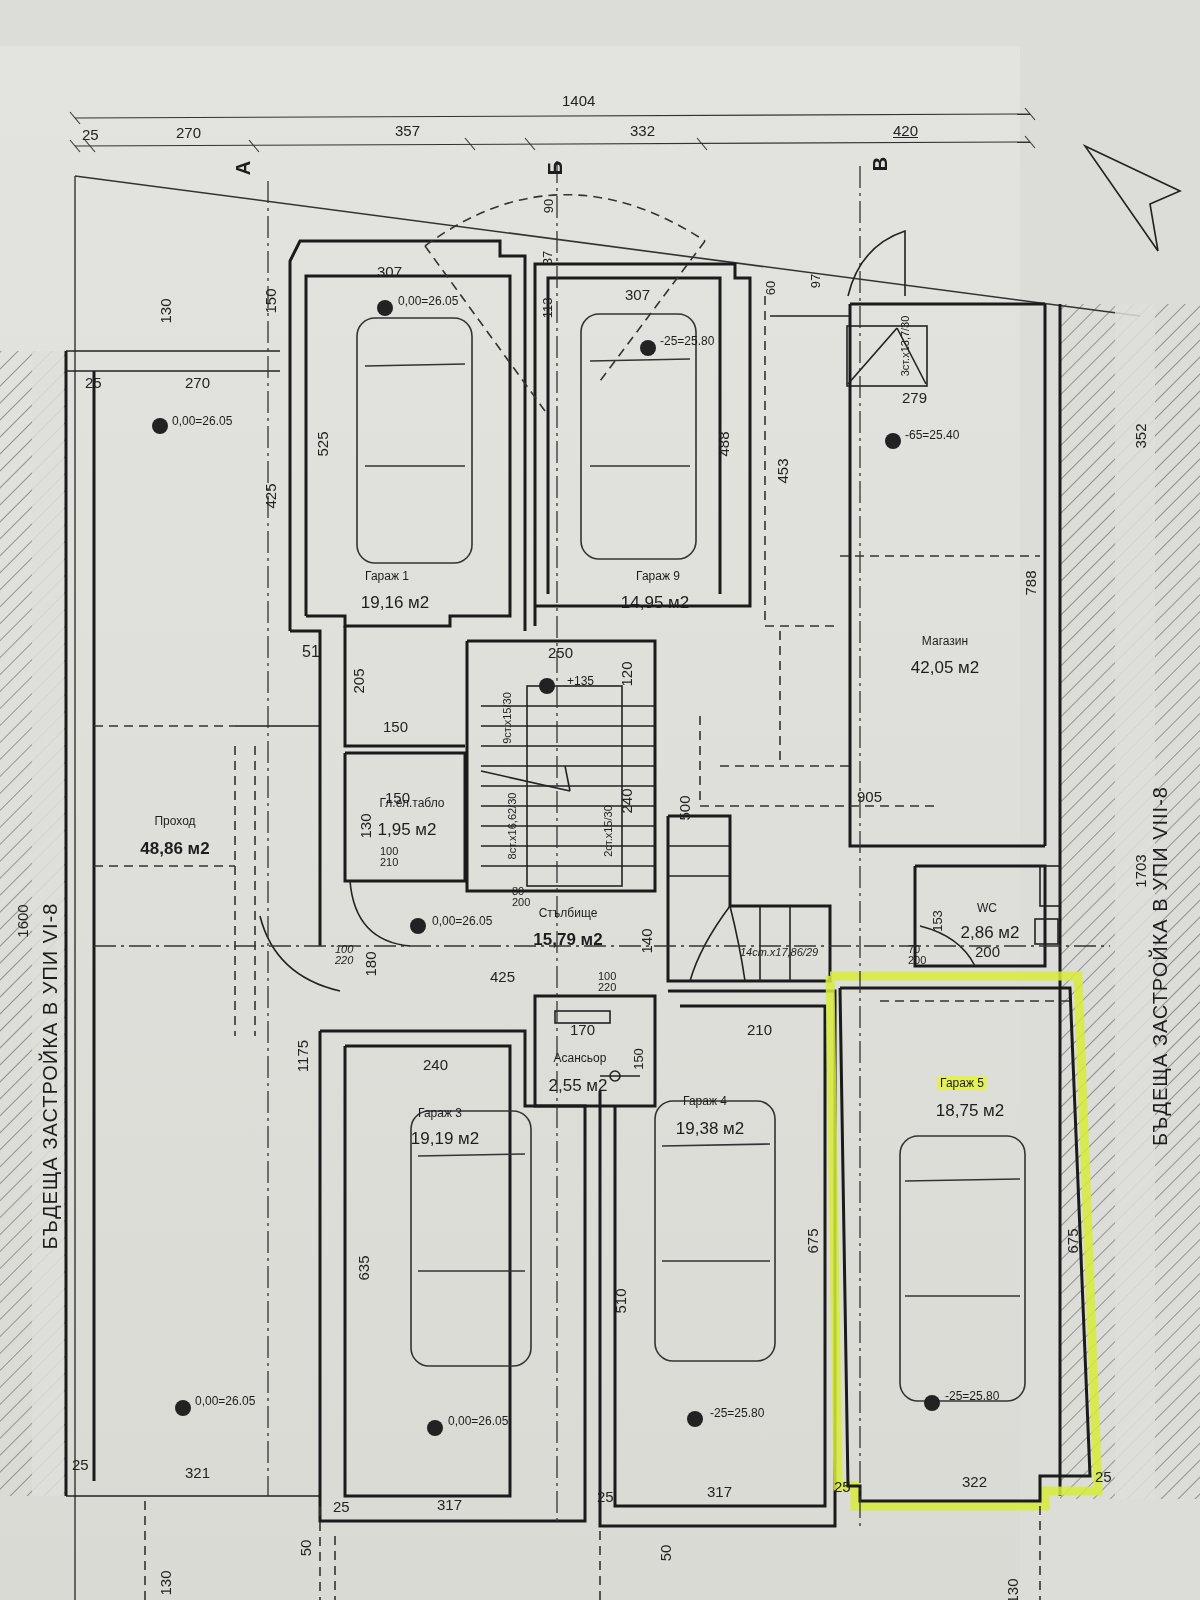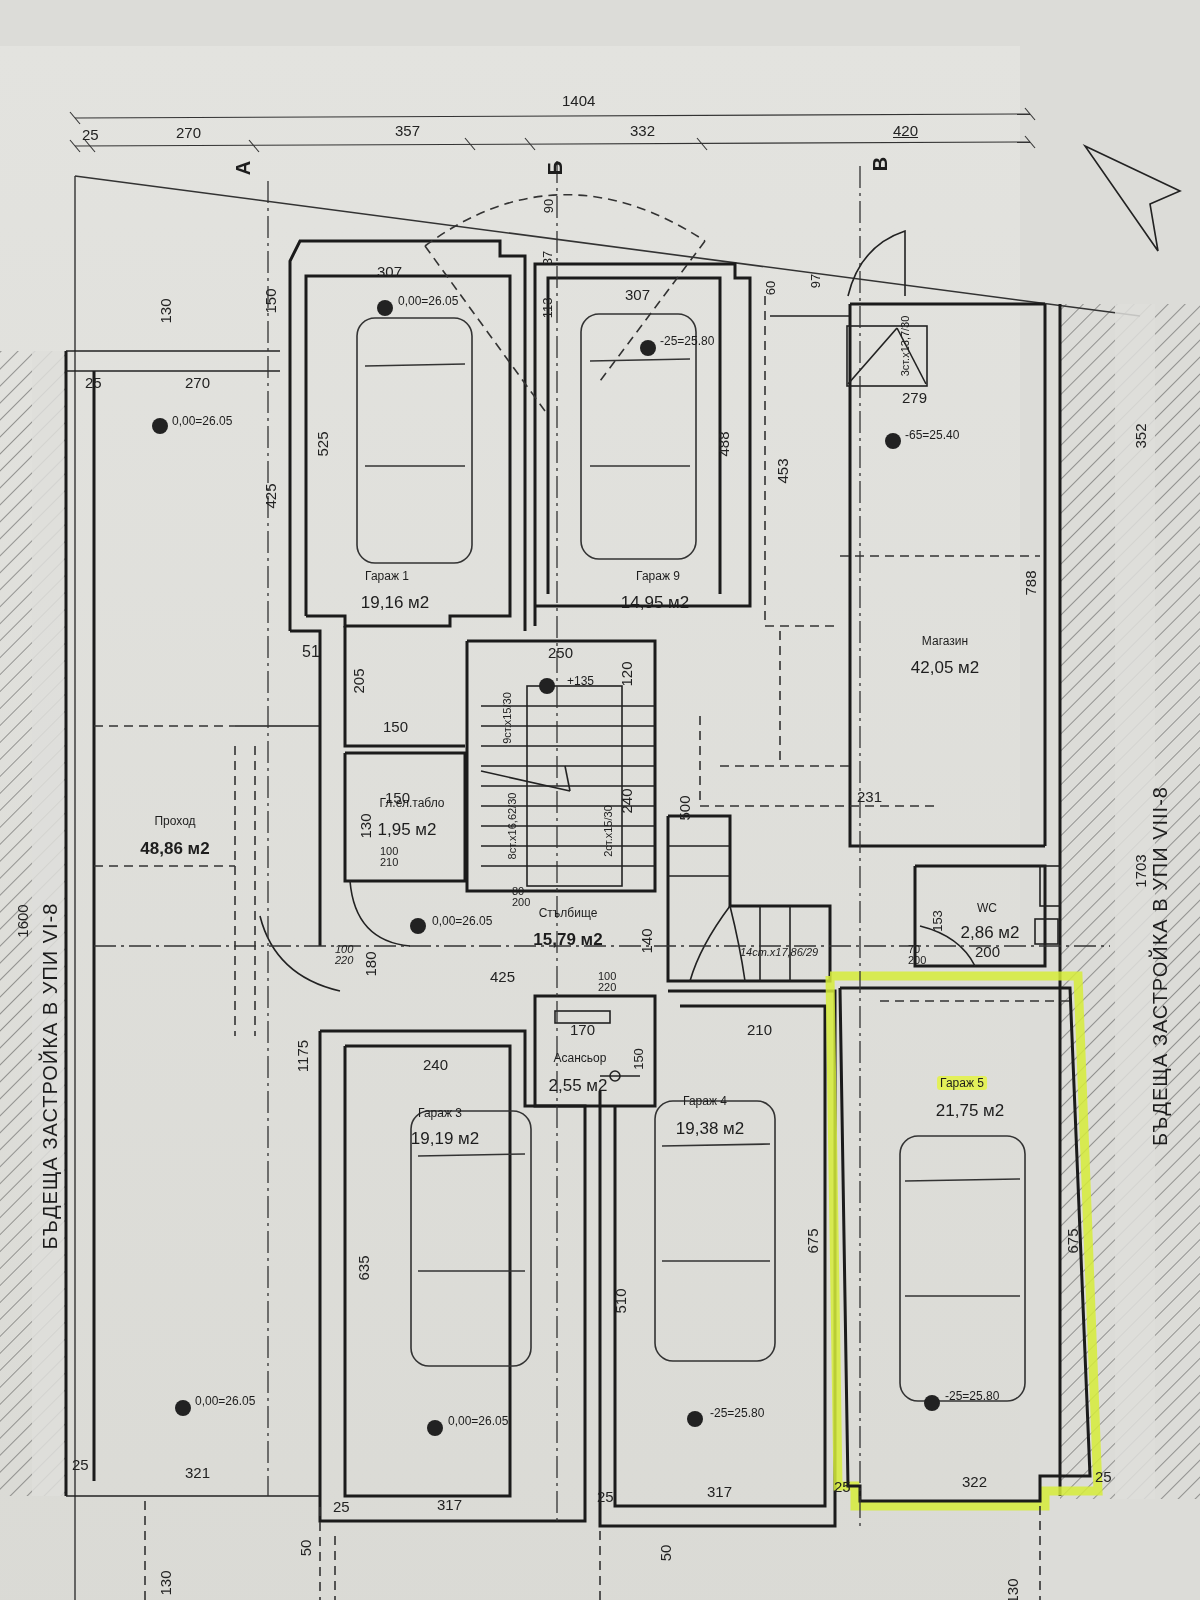--- a/index.html
+++ b/index.html
@@ -273,21 +273,21 @@
 
 <div class="lbl room-name" style="left:440px;top:1060px;">Гараж 3</div>
 <div class="lbl room-area" style="left:445px;top:1083px;">19,19 м2</div>
 <div class="lbl lvl" style="left:448px;top:1368px;">0,00=26.05</div>
 
 <div class="lbl room-name" style="left:705px;top:1048px;">Гараж 4</div>
 <div class="lbl room-area" style="left:710px;top:1073px;">19,38 м2</div>
 <div class="lbl lvl" style="left:710px;top:1360px;">-25=25.80</div>
 
 <div class="lbl room-name" style="left:962px;top:1030px;"><span class="hl-text">Гараж 5</span></div>
-<div class="lbl room-area" style="left:970px;top:1055px;">21,75 м2</div>
+<div class="lbl room-area" style="left:970px;top:1055px;">18,75 м2</div>
 <div class="lbl lvl" style="left:945px;top:1343px;">-25=25.80</div>
 
 <div class="lbl dimt" style="left:85px;top:328px;">25</div>
 <div class="lbl dimt" style="left:185px;top:328px;">270</div>
 <div class="lbl dimt vert-c" style="left:165px;top:265px;">130</div>
 <div class="lbl dimt vert-c" style="left:270px;top:255px;">150</div>
 <div class="lbl dimt vert-c" style="left:270px;top:450px;">425</div>
 
 <div class="lbl dimt" style="left:377px;top:217px;">307</div>
 <div class="lbl dimt vert-c" style="left:322px;top:398px;">525</div>
@@ -299,21 +299,21 @@
 <div class="lbl dimt vert-c" style="left:723px;top:398px;">488</div>
 <div class="lbl dimt vert-c" style="left:547px;top:262px;font-size:13px;">113</div>
 <div class="lbl dimt vert-c" style="left:547px;top:212px;font-size:13px;">37</div>
 <div class="lbl dimt vert-c" style="left:548px;top:160px;font-size:13px;">90</div>
 
 <div class="lbl dimt vert-c" style="left:782px;top:425px;">453</div>
 <div class="lbl dimt vert-c" style="left:770px;top:242px;font-size:13px;">60</div>
 <div class="lbl dimt vert-c" style="left:815px;top:235px;font-size:13px;">97</div>
 <div class="lbl dimt" style="left:902px;top:343px;">279</div>
 <div class="lbl dimt vert-c" style="left:1030px;top:537px;">788</div>
-<div class="lbl dimt" style="left:857px;top:742px;">231</div>
+<div class="lbl dimt" style="left:857px;top:742px;">905</div>
 
 <div class="lbl dimt" style="left:548px;top:598px;">250</div>
 <div class="lbl dimt vert-c" style="left:626px;top:628px;">120</div>
 <div class="lbl dimt vert-c" style="left:626px;top:755px;">240</div>
 <div class="lbl dimt vert-c" style="left:646px;top:895px;">140</div>
 
 <div class="lbl dimt" style="left:385px;top:743px;">150</div>
 <div class="lbl dimt vert-c" style="left:365px;top:780px;">130</div>
 <div class="lbl dimt vert-c" style="left:370px;top:918px;">180</div>
 <div class="lbl dimt" style="left:490px;top:922px;">425</div>

